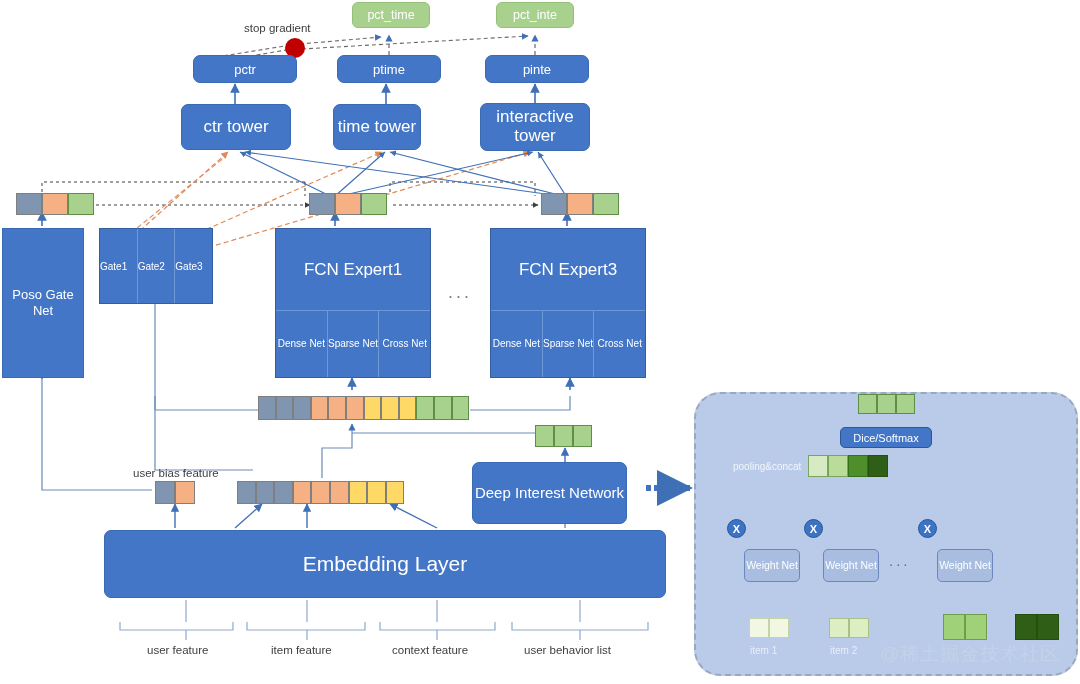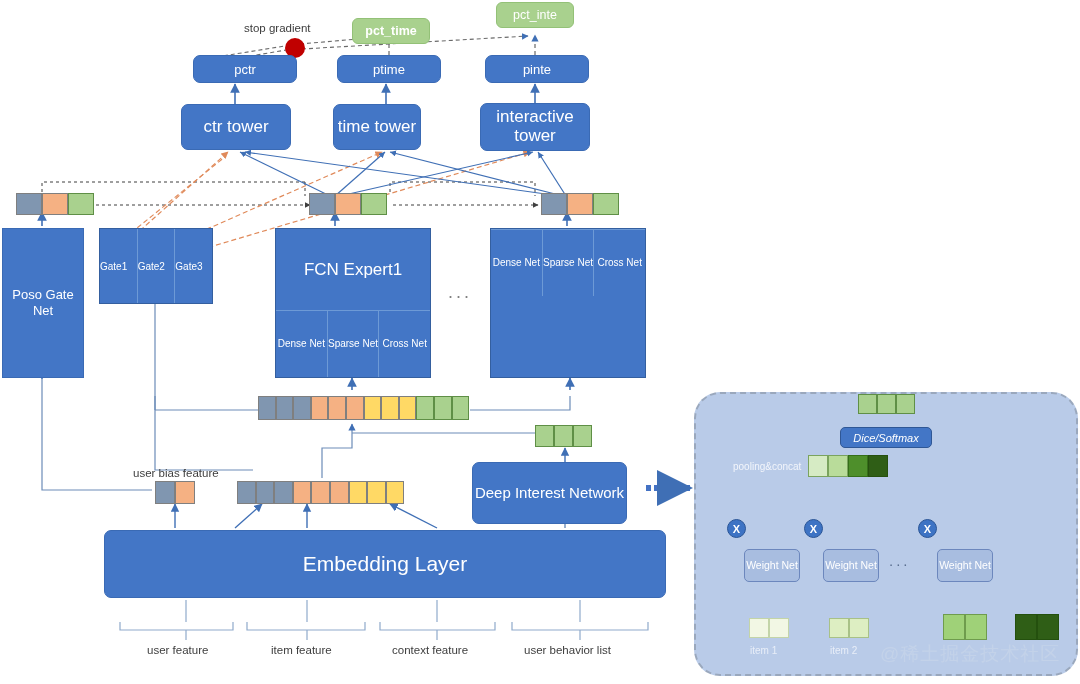--- a/index.html
+++ b/index.html
@@ -177,21 +177,21 @@
 
     <path d="M1028,575 L762,575 L762,582" stroke="#6c8cb8" stroke-width="1.2" fill="none"></path>
     <path d="M1028,575 L1028,575" stroke="#6c8cb8" stroke-width="1.2" fill="none"></path>
 
     <path d="M723,628 L723,530 L730,530" stroke="#6c8cb8" stroke-width="1.2" fill="none"></path>
     <path d="M723,628 L750,628" stroke="#6c8cb8" stroke-width="1.2" fill="none"></path>
     <path d="M800,628 L800,588" stroke="#6c8cb8" stroke-width="1.2" fill="none"></path>
     <path d="M800,628 L830,628" stroke="#6c8cb8" stroke-width="1.2" fill="none"></path>
   </svg>
 
-  <div class="node green pred" style="left:352px;top:18px;font-weight:bold;">
+  <div class="node green pred" style="left:352px;top:2px;">
     <span>pct_time</span>
   </div>
   <div class="node green pred" style="left:496px;top:2px;">
     <span>pct_inte</span>
   </div>
 
   <div class="plain" style="left:244px;top:22px;">stop gradient</div>
   <div class="stopdot" style="left:285px;top:38px;"></div>
 
   <div class="node blue blue-r prob" style="left:193px;top:55px;">
@@ -257,20 +257,21 @@
         </div>
       <div>
           <span>Cross Net</span>
         </div>
     </div>
   </div>
 
   <div class="ellipsis" style="left:448px;top:282px;">...</div>
 
   <div class="expert" style="left:490px;top:228px;width:156px;height:150px;">
+    <div class="top">FCN Expert3</div>
     <div class="bot">
       <div>
           <span>Dense Net</span>
         </div>
       <div>
           <span>Sparse Net</span>
         </div>
       <div>
           <span>Cross Net</span>
         </div>
@@ -330,21 +331,21 @@
   <div class="tick-lbl" style="left:524px;top:644px;">user behavior list</div>
 
   <div id="din-panel" style="left:694px;top:392px;width:384px;height:284px;"></div>
 
   <div class="vec" style="left:858px;top:394px;">
     <div class="c cn" style="width:19px;height:20px;"></div>
     <div class="c cn" style="width:19px;height:20px;"></div>
     <div class="c cn" style="width:19px;height:20px;"></div>
   </div>
 
-  <div class="din-node din-blue" style="left:840px;top:427px;width:92px;height:21px;font-style:italic;">
+  <div class="din-node din-blue" style="left:840px;top:427px;width:92px;height:21px;">
     <span>Dice/Softmax</span>
   </div>
 
   <div class="din-lbl" style="left:733px;top:461px;">pooling&amp;concat</div>
 
   <div class="vec thin" style="left:808px;top:455px;">
     <div class="c" style="width:20px;height:22px;background:#d6ebc4;border-color:#7aa35e;"></div>
     <div class="c" style="width:20px;height:22px;background:#b9dc9a;border-color:#7aa35e;"></div>
     <div class="c" style="width:20px;height:22px;background:#4e8f2b;border-color:#356f19;"></div>
     <div class="c" style="width:20px;height:22px;background:#2f5e16;border-color:#26500f;"></div>

